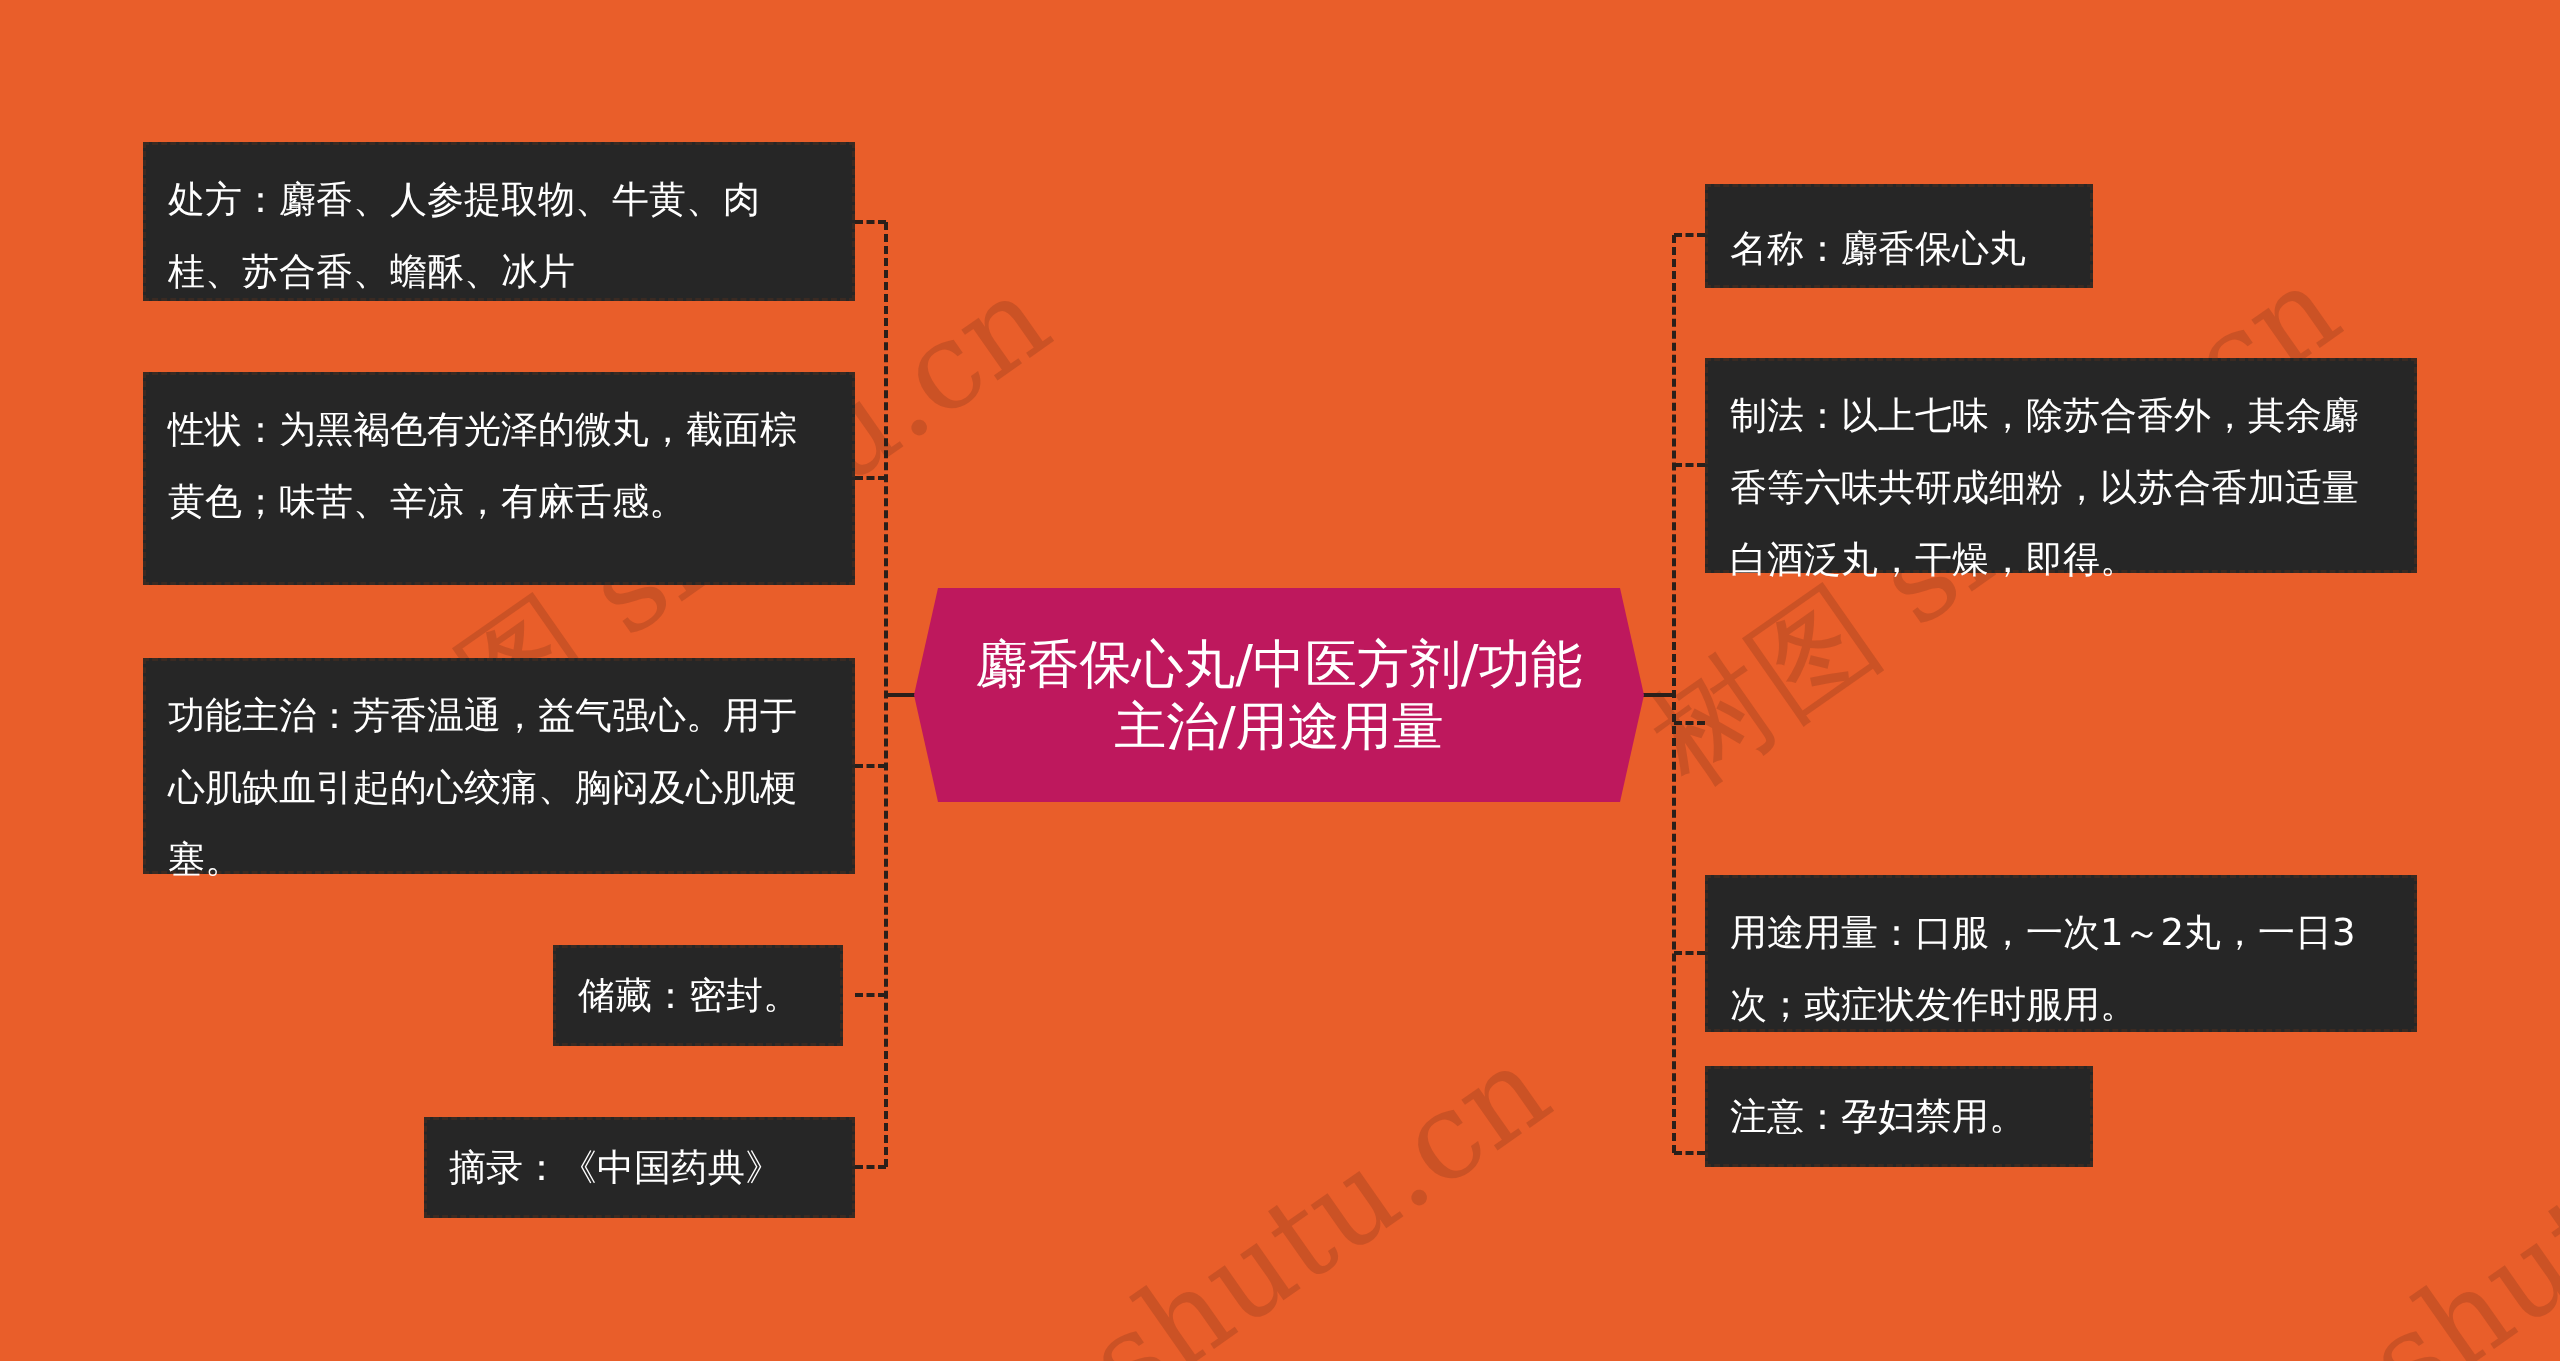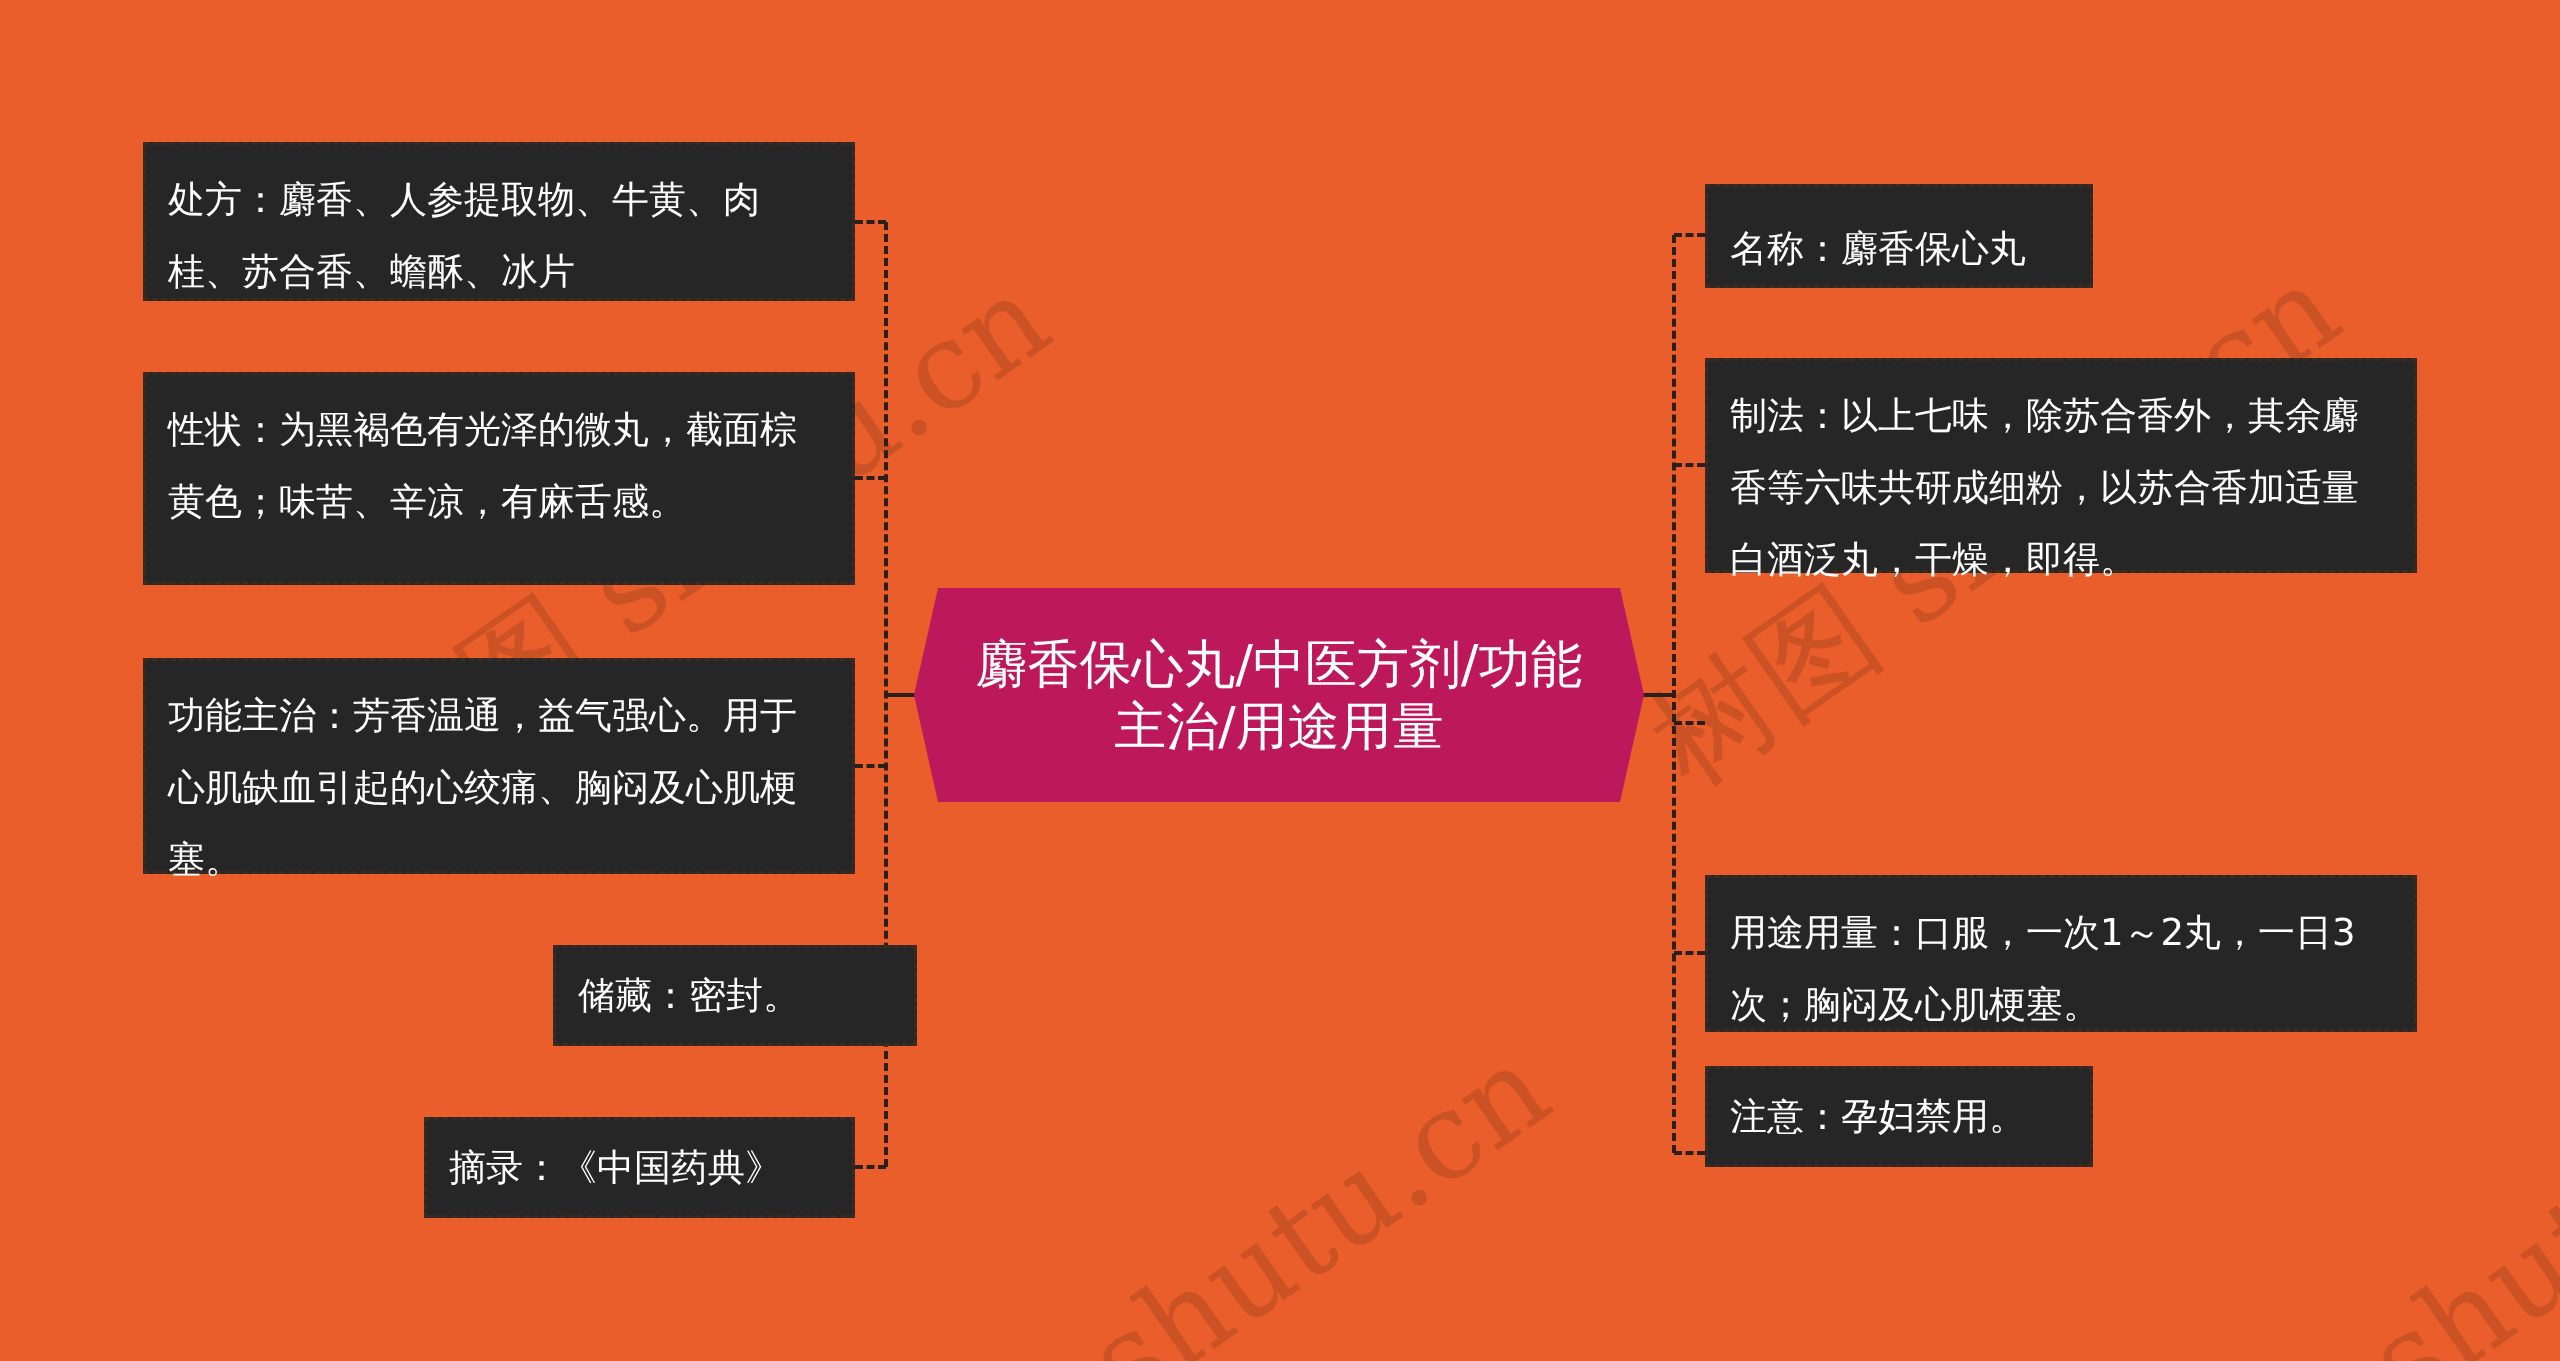--- a/index.html
+++ b/index.html
@@ -70,33 +70,33 @@
 
   <div class="node" style="left:143px; top:142px; width:712px; height:159px;">
     <span>处方：麝香、人参提取物、牛黄、肉桂、苏合香、蟾酥、冰片</span>
   </div>
   <div class="node" style="left:143px; top:372px; width:712px; height:213px;">
     <span>性状：为黑褐色有光泽的微丸，截面棕黄色；味苦、辛凉，有麻舌感。</span>
   </div>
   <div class="node" style="left:143px; top:658px; width:712px; height:216px;">
     <span>功能主治：芳香温通，益气强心。用于心肌缺血引起的心绞痛、胸闷及心肌梗塞。</span>
   </div>
-  <div class="node single" style="left:553px; top:945px; width:364px; height:101px;">
+  <div class="node single" style="left:553px; top:945px; width:290px; height:101px;">
     <span>储藏：密封。</span>
   </div>
   <div class="node single" style="left:424px; top:1117px; width:431px; height:101px;">
     <span>摘录：《中国药典》</span>
   </div>
 
   <div class="node single" style="left:1705px; top:184px; width:388px; height:104px;align-items:flex-end;">
     <span>名称：麝香保心丸</span>
   </div>
   <div class="node" style="left:1705px; top:358px; width:712px; height:215px;">
     <span>制法：以上七味，除苏合香外，其余麝香等六味共研成细粉，以苏合香加适量白酒泛丸，干燥，即得。</span>
   </div>
   <div class="node" style="left:1705px; top:875px; width:712px; height:157px;">
-    <span>用途用量：口服，一次1～2丸，一日3次；胸闷及心肌梗塞。</span>
+    <span>用途用量：口服，一次1～2丸，一日3次；或症状发作时服用。</span>
   </div>
   <div class="node single" style="left:1705px; top:1066px; width:388px; height:101px;">
     <span>注意：孕妇禁用。</span>
   </div>
 
 </div>
 
 </body></html>

